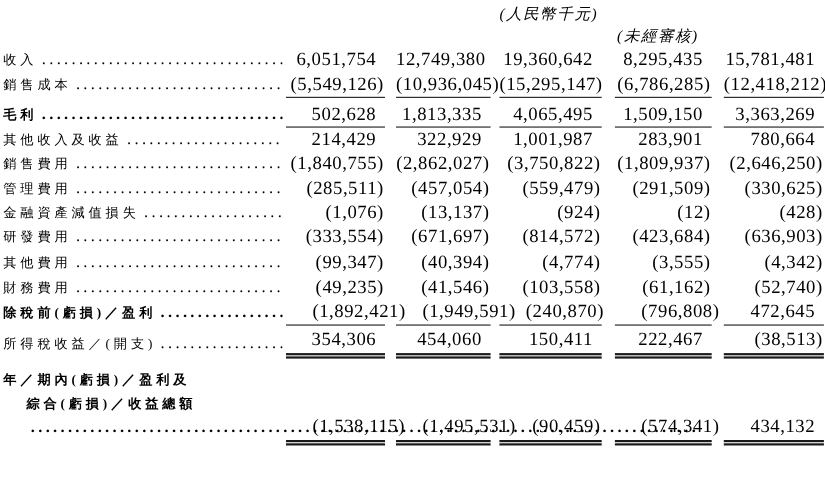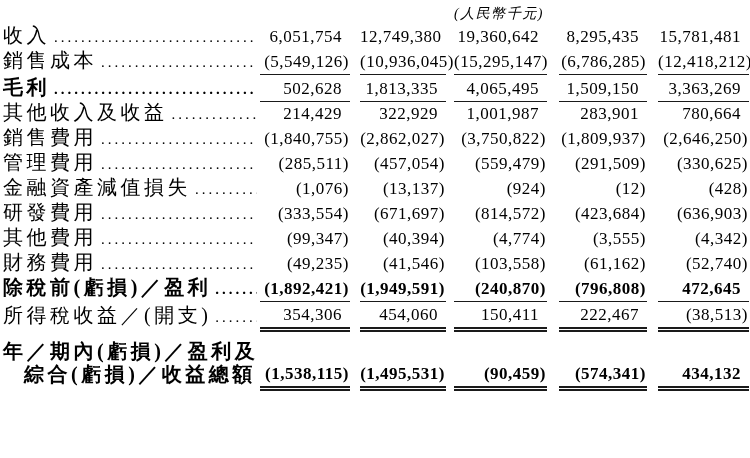--- a/index.html
+++ b/index.html
@@ -17,21 +17,21 @@
     table-layout: fixed;
     width: 747px;
   }
   td {
     vertical-align: bottom;
     padding: 0 0 2px 0;
     line-height: 1.15;
     overflow: visible;
   }
   
-  td.lbl { font-size: 20px; letter-spacing: 3.5px; white-space: nowrap; padding-left: 1px; }
+  td.lbl { font-size: 12px; letter-spacing: 3.5px; white-space: nowrap; padding-left: 1px; }
   .lblf { display: flex; align-items: baseline; }
   .leader { flex: 1 1 auto; min-width: 0; overflow: hidden; white-space: nowrap; margin: 0 3px 0 4px; letter-spacing: 0; }
   .leader::after {
     content: "..........................................................................................";
     font-size: 15px;
     letter-spacing: 3px;
   }
   
   td.num { text-align: right; padding-right: 8px; font-size: 17px; white-space: nowrap; }
   .v { letter-spacing: 0.5px; }
@@ -50,24 +50,24 @@
   td.note {
     font-style: italic; font-size: 14px; text-align: left;
     letter-spacing: 1.5px; white-space: nowrap; padding-right: 3px;
   }
   td.note-l { text-align: left; padding-left: 2px; }
   
   td.ub { border-bottom: 1.5px solid #1a1a1a; }
   td.db { border-bottom: 5px double #1a1a1a; }
   
   tr.bl td.lbl, tr.bl .lt, tr.bl .tl1, tr.bl .tl2 { font-weight: bold; }
-  tr.bn .v { font-weight: bold; }
+  tr.bn .v { font-weight: normal; margin-left: 24px; }
   
   .tl1 { line-height: 21px; }
-  .tl2 { display: flex; align-items: center; padding-left: 21px; line-height: 22px; }
+  .tl2 { display: flex; align-items: flex-start; padding-left: 21px; line-height: 22px; flex-direction: column; }
 </style>
 </head>
 <body>
 
 <table class="fin">
   <colgroup>
     <col style="width:258px">
       <col style="width:90px">
       <col style="width:10px">
       <col style="width:86px">
@@ -88,20 +88,32 @@
         <td></td>
         <td></td>
         <td></td>
     <td class="note">(人民幣千元)</td>
     <td></td>
         <td></td>
         <td></td>
         <td></td>
   </tr>
 
+  <tr style="height:20px">
+    <td></td>
+        <td></td>
+        <td></td>
+        <td></td>
+        <td></td>
+        <td></td>
+        <td></td>
+    <td class="note note-l">(未經審核)</td>
+    <td></td>
+        <td></td>
+  </tr>
 
   <tr style="height:20px">
     <td class="lbl">
           <div class="lblf">
             <span class="lt">收入</span>
             <span class="leader"></span>
           </div>
         </td>
     <td class="num"><span class="v">6,051,754</span></td>
         <td></td>

